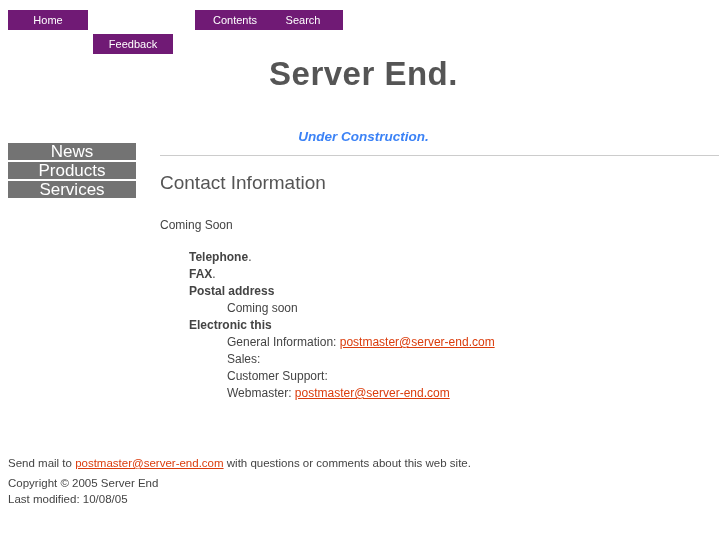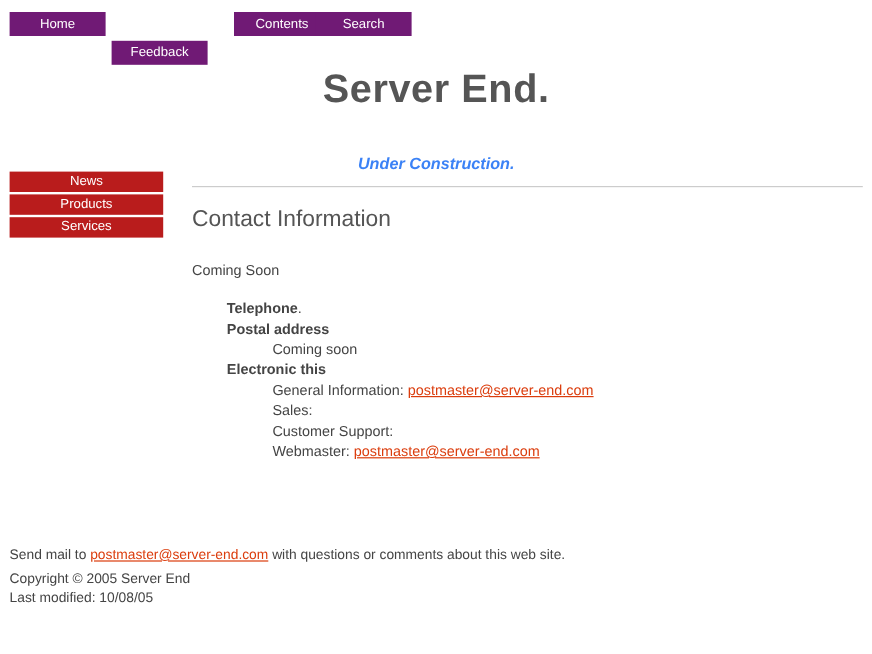--- a/index.html
+++ b/index.html
@@ -71,23 +71,23 @@
     position: absolute;
     left: 8px;
     top: 143px;
     width: 128px;
   }
   .leftnav a {
     display: block;
     height: 17px;
     line-height: 17px;
     margin-bottom: 2px;
-    background: #b91c1c;
+    background: #737373;
     color: #ffffff;
-    font-size: 11px;
+    font-size: 17px;
     text-align: center;
     text-decoration: none;
   }
 
   
   .content {
     position: absolute;
     left: 160px;
     top: 155px;
     width: 559px;
@@ -179,20 +179,23 @@
   <hr class="rule">
   <h2 class="page-heading">Contact Information</h2>
   <p class="coming-soon">Coming Soon</p>
 
   <div class="contact-list">
 
     <div class="term">
       <span>Telephone</span><span class="after">.</span>
     </div>
 
+    <div class="term">
+      <span>FAX</span><span class="after">.</span>
+    </div>
 
     <div class="term">
       <span>Postal address</span>
     </div>
     <div class="def">Coming soon</div>
 
     <div class="term">
       <span>Electronic this</span>
     </div>
 

